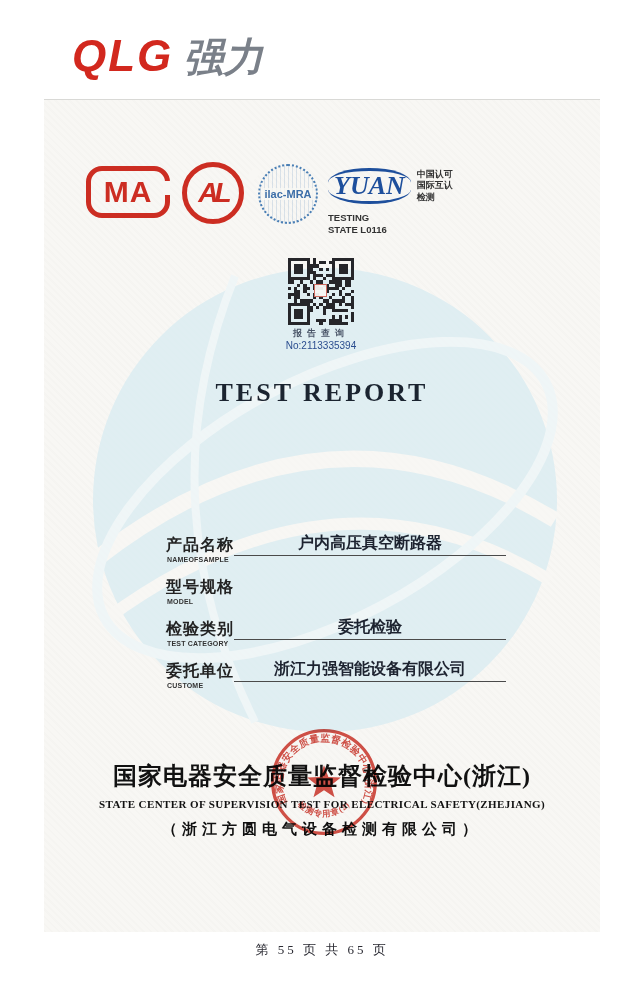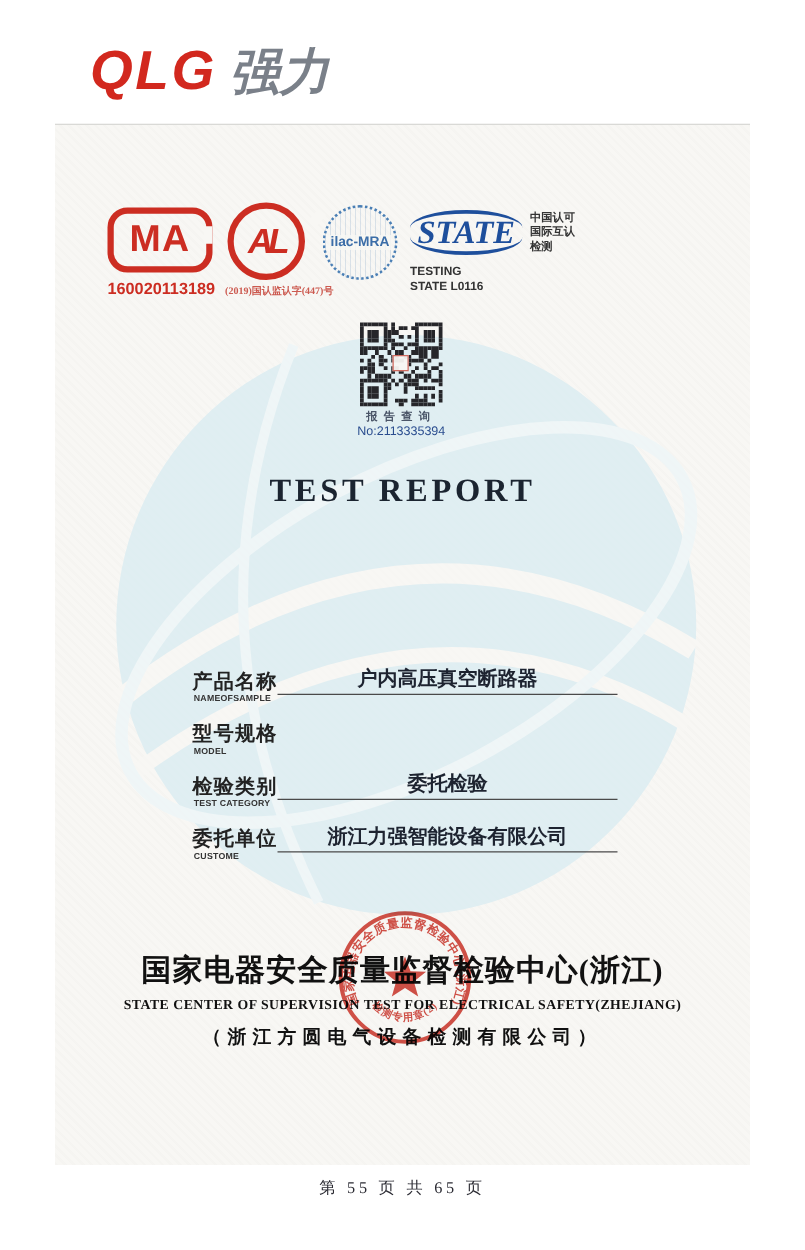--- a/index.html
+++ b/index.html
@@ -57,21 +57,21 @@
                     background:rgba(248,245,242,0.95); border:1px solid #cf6b60; }
   .qr-caption { font-size:9px; color:#4a5568; letter-spacing:5px; font-weight:bold; }
   .qr-number { font-size:10px; color:#2a4d8f; font-family:"Liberation Sans",sans-serif; }
 
   
   .title-block { position:absolute; left:0; top:272px; width:556px; text-align:center; color:#1b2430; }
   .title-cn { font-size:47px; font-weight:bold; letter-spacing:28px; padding-left:28px; }
   .title-en { font-size:26px; font-weight:bold; letter-spacing:3px; margin-top:6px; }
 
   
-  .fields { position:absolute; left:110px; top:432px; width:340px; }
+  .fields { position:absolute; left:122px; top:432px; width:340px; }
   .field-row { position:relative; display:flex; align-items:flex-end; height:24px; margin-bottom:18px; }
   .field-label { position:relative; flex:0 0 auto; }
   .label-cn { font-size:16px; font-weight:bold; color:#222; letter-spacing:1px; white-space:nowrap; }
   .label-en { position:absolute; left:1px; top:21px; font-size:7px; color:#333; font-weight:bold;
               font-family:"Liberation Sans",sans-serif; white-space:nowrap; letter-spacing:0.2px; }
   .field-value { flex:1 1 auto; border-bottom:1.3px solid #4a4a4a; text-align:center;
                  font-size:16px; font-weight:bold; color:#1d2330; padding-bottom:1px; white-space:nowrap; }
 
   
   .institution { position:absolute; left:0; top:660px; width:556px; text-align:center; color:#111; }
@@ -113,34 +113,30 @@
         <span class="cma-open"></span>
       </div>
       <div class="mark-cal">
         <span class="txt">AL</span>
       </div>
       <span class="cal-open"></span>
       <div class="mark-ilac">
         <span class="txt">ilac-MRA</span>
       </div>
       <div class="mark-cnas">
-        <div class="cnas-logo">STATE</div>
+        <div class="cnas-logo">YUAN</div>
         <div class="cnas-cn">
           <div>中国认可</div>
           <div>国际互认</div>
           <div>检测</div>
         </div>
       </div>
       <div class="cnas-sub">
         <div>TESTING</div>
         <div>STATE L0116</div>
-      </div>
-      <div class="cma-numbers">
-        <span class="cma-no">160020113189</span>
-        <span class="cma-approval">(2019)国认监认字(447)号</span>
       </div>
     </div>
 
     <div class="qr-block">
       <div class="qr-grid" id="qr-grid">
         <span class="qr-center-logo"></span>
       <div style="width: 3.2px; height: 3.2px; background: rgb(38, 38, 42);"></div>
           <div style="width: 3.2px; height: 3.2px; background: rgb(38, 38, 42);"></div>
           <div style="width: 3.2px; height: 3.2px; background: rgb(38, 38, 42);"></div>
           <div style="width: 3.2px; height: 3.2px; background: rgb(38, 38, 42);"></div>

